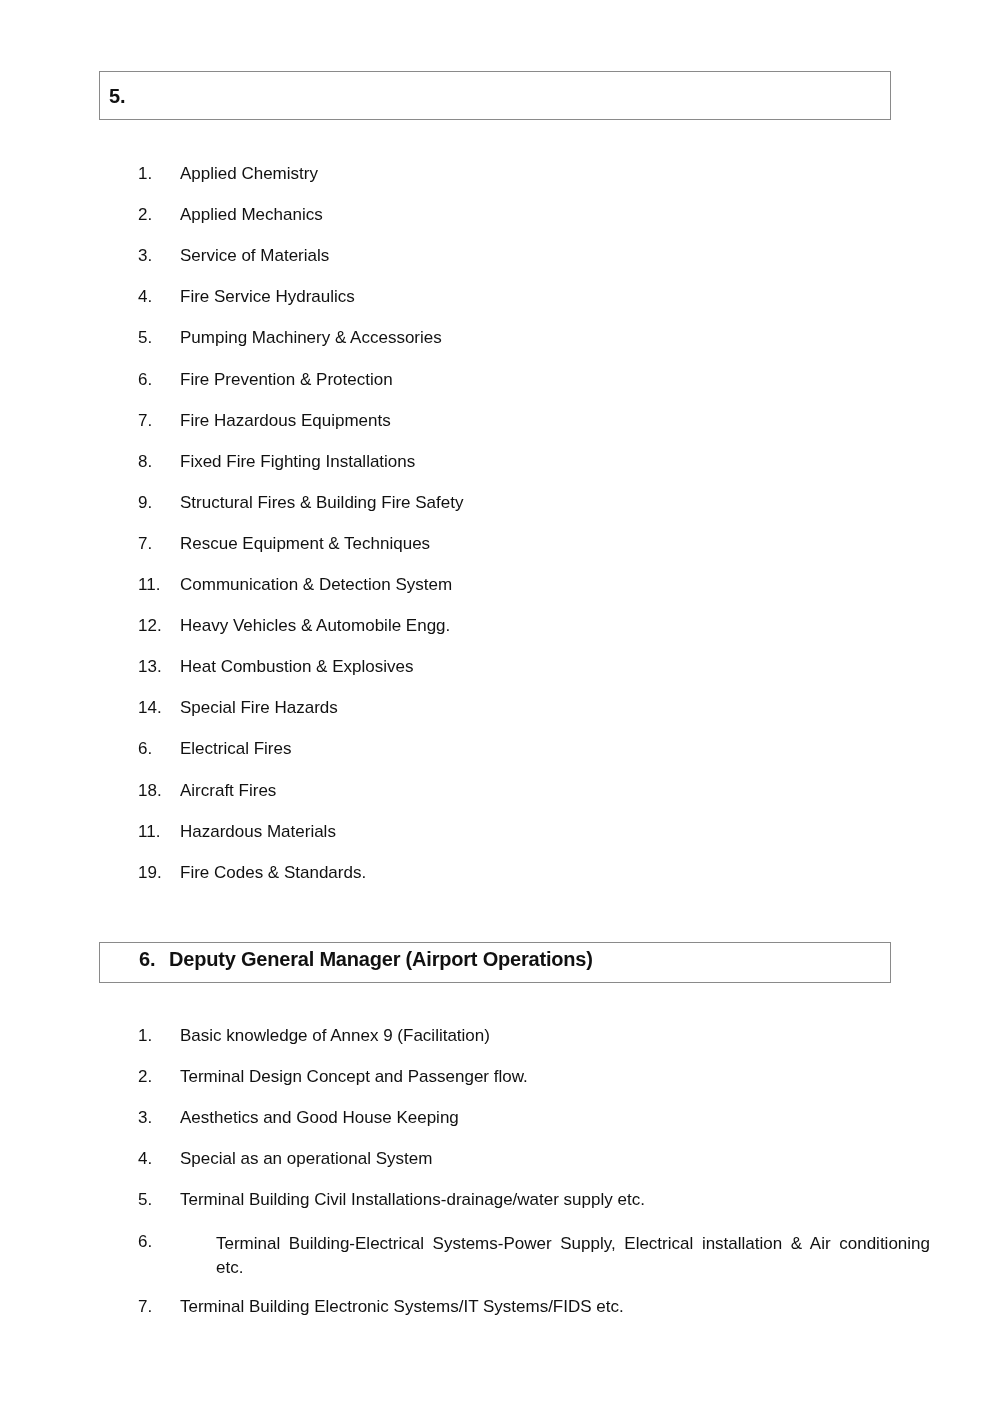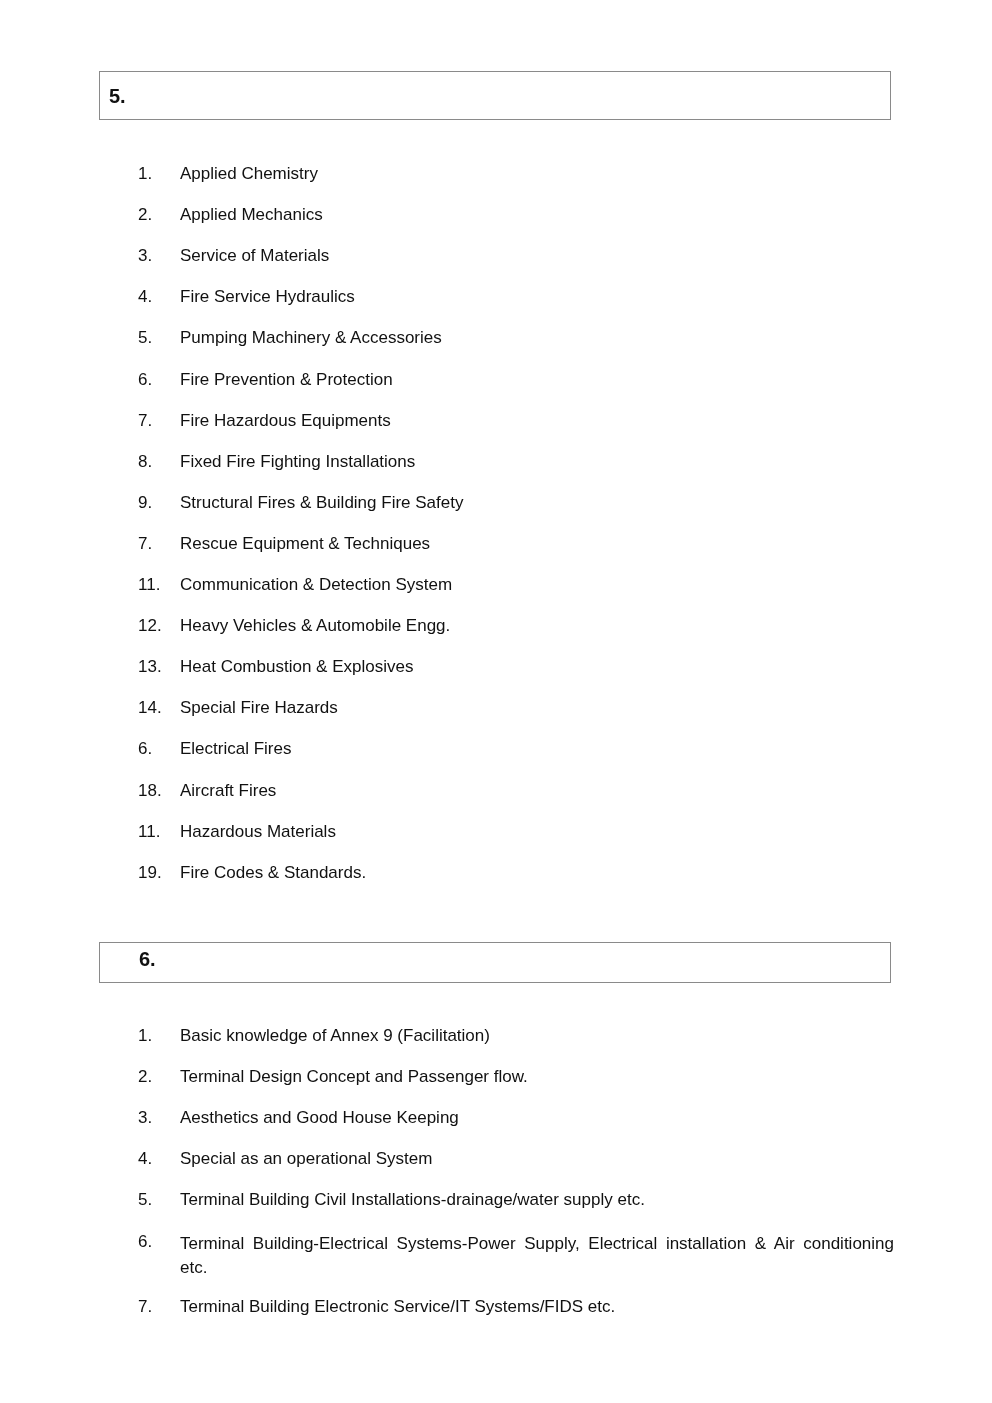--- a/index.html
+++ b/index.html
@@ -10,21 +10,21 @@
   .box2 { top: 942px; height: 41px; }
   .heading { position: absolute; font-weight: bold; font-size: 20px; letter-spacing: -0.2px; white-space: nowrap; }
   .h1num { left: 9px; top: 13px; }
   .h1text { left: 69px; top: 13px; }
   .h2num { left: 39px; top: 5px; }
   .h2text { left: 69px; top: 5px; }
   .list { position: absolute; left: 138px; margin: 0; padding: 0; list-style: none; }
   .item { position: absolute; left: 0; font-size: 17px; white-space: nowrap; }
   .num { position: absolute; left: 0; }
   .txt { position: absolute; left: 42px; }
-  .wrap .txt { white-space: normal; width: 714px; line-height: 24px; text-align: justify; text-align-last: left; }
+  .wrap .txt { white-space: normal; width: 714px; line-height: 24px; text-align: justify; text-align-last: left; margin-left: 36px; }
 </style>
 </head>
 <body>
 
 <div class="section-box box1">
   <span class="heading h1num">5.</span>
 </div>
 
 <div class="list" id="list1" style="top:0;">
     <div class="item" style="top: 164px;">
@@ -96,20 +96,21 @@
       <span class="txt">Hazardous Materials</span>
     </div>
     <div class="item" style="top: 862.7px;">
       <span class="num">19.</span>
       <span class="txt">Fire Codes &amp; Standards.</span>
     </div>
   </div>
 
 <div class="section-box box2">
   <span class="heading h2num">6.</span>
+  <span class="heading h2text">Deputy General Manager (Airport Operations)</span>
 </div>
 
 <div class="list" id="list2" style="top:0;">
     <div class="item" style="top: 1026px;">
       <span class="num">1.</span>
       <span class="txt">Basic knowledge of Annex 9 (Facilitation)</span>
     </div>
     <div class="item" style="top: 1067.1px;">
       <span class="num">2.</span>
       <span class="txt">Terminal Design Concept and Passenger flow.</span>
@@ -125,15 +126,15 @@
     <div class="item" style="top: 1190.4px;">
       <span class="num">5.</span>
       <span class="txt">Terminal Building Civil Installations-drainage/water supply etc.</span>
     </div>
     <div class="item wrap" style="top: 1231.5px;">
       <span class="num">6.</span>
       <span class="txt">Terminal Building-Electrical Systems-Power Supply, Electrical installation &amp; Air conditioning etc.</span>
     </div>
     <div class="item" style="top: 1296.6px;">
       <span class="num">7.</span>
-      <span class="txt">Terminal Building Electronic Service/IT Systems/FIDS etc.</span>
+      <span class="txt">Terminal Building Electronic Systems/IT Systems/FIDS etc.</span>
     </div>
   </div>
 
 </body></html>

